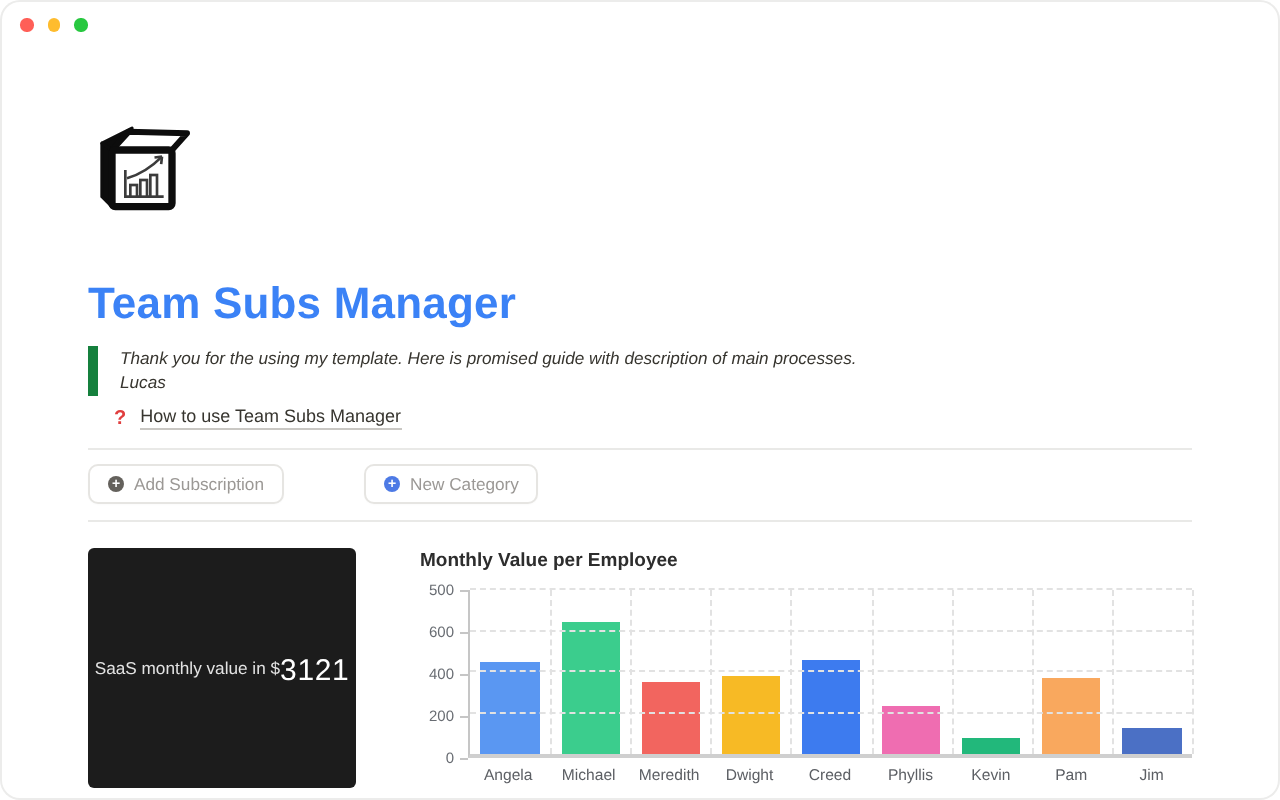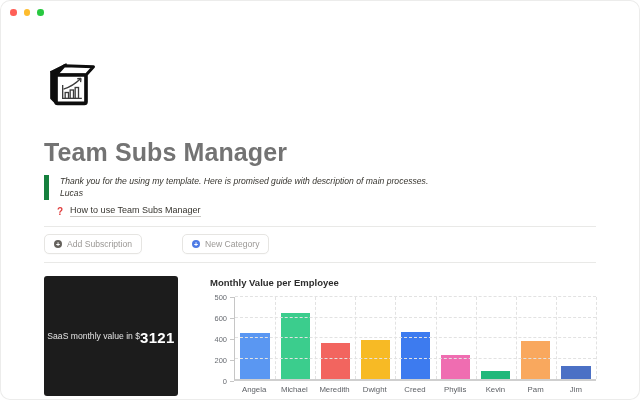--- a/index.html
+++ b/index.html
@@ -6,21 +6,21 @@
   html,body { width:640px; height:400px; background:#fff; }
   body { font-family:"Liberation Sans", sans-serif; color:#37352f; overflow:hidden; }
   .window { position:relative; width:640px; height:400px; background:#fff; border-radius:10px;
             box-shadow: inset 0 0 0 1px #ececeb; overflow:hidden; }
   .traffic { position:absolute; top:9px; left:10px; display:flex; gap:7px; }
   .traffic span { width:6.5px; height:6.5px; border-radius:50%; display:block; }
 
   .content { padding:0 44px; }
   .logo { margin-top:60px; width:54px; height:50px; }
 
-  .page-title { margin-top:24px; font-size:25px; font-weight:700; letter-spacing:.1px; color:#737373; }
+  .page-title { margin-top:24px; font-size:22px; font-weight:700; letter-spacing:.1px; color:#3b82f6; }
 
   .quote { margin-top:8px; border-left:5px solid #15803d; padding:1px 0 1px 11px;
            font-style:italic; font-size:8.6px; line-height:11.5px; color:#37352f; }
   .guide-link { margin-top:5px; margin-left:13px; display:flex; align-items:center; gap:7px;
                 cursor:pointer; width:fit-content; }
   .guide-q { font-size:10px; font-weight:700; }
   .guide-label { font-size:9px; font-weight:500; border-bottom:1px solid #c9c7c3; padding-bottom:1px; }
 
   .divider { height:1px; background:#e9e9e7; margin-top:9px; }
   .divider2 { height:1px; background:#e9e9e7; }
@@ -30,21 +30,21 @@
          border:1px solid #e6e5e2; border-radius:5px; background:#fff; padding:4px 9px;
          font-size:8.6px; color:#9b9895; cursor:pointer; box-shadow:0 0.5px 1px rgba(0,0,0,.02); }
   .btn-icon { width:8px; height:8px; border-radius:50%; display:inline-flex; align-items:center;
               justify-content:center; color:#fff; font-size:7px; font-weight:700; line-height:1; }
 
   .main { margin-top:13px; display:grid; grid-template-columns:134px 1fr; gap:32px; }
 
   .stat-card { height:120px; border-radius:3px; display:flex; 
                align-items:center; justify-content:center; }
   .stat-label { font-size:8.6px; color:#e3e3e3; }
-  .stat-value { margin-top:3px; font-size:15px; font-weight:700; color:#fff; letter-spacing:.3px; }
+  .stat-value { margin-top:3px; font-size:15px; font-weight:400; color:#fff; letter-spacing:.3px; }
 
   .chart { padding-top:1px; }
   .chart-title { font-size:9.5px; font-weight:700; color:#2d2d2d; }
   .chart-body { display:flex; margin-top:9px; }
   .y-axis { position:relative; width:24px; height:84px; flex:none; }
   .y-tick-label { position:absolute; right:7px; transform:translateY(50%); font-size:7.5px; color:#686c72; }
   .y-tick-mark { position:absolute; right:0; width:4px; height:1px; background:#c6c6c6; }
   .plot { position:relative; flex:1; height:84px; border-left:1px solid #c6c6c6;
           border-bottom:2px solid #cfcfcf; }
   .hgrid { position:absolute; left:0; right:0; border-top:1px dashed #e2e2e2; }

